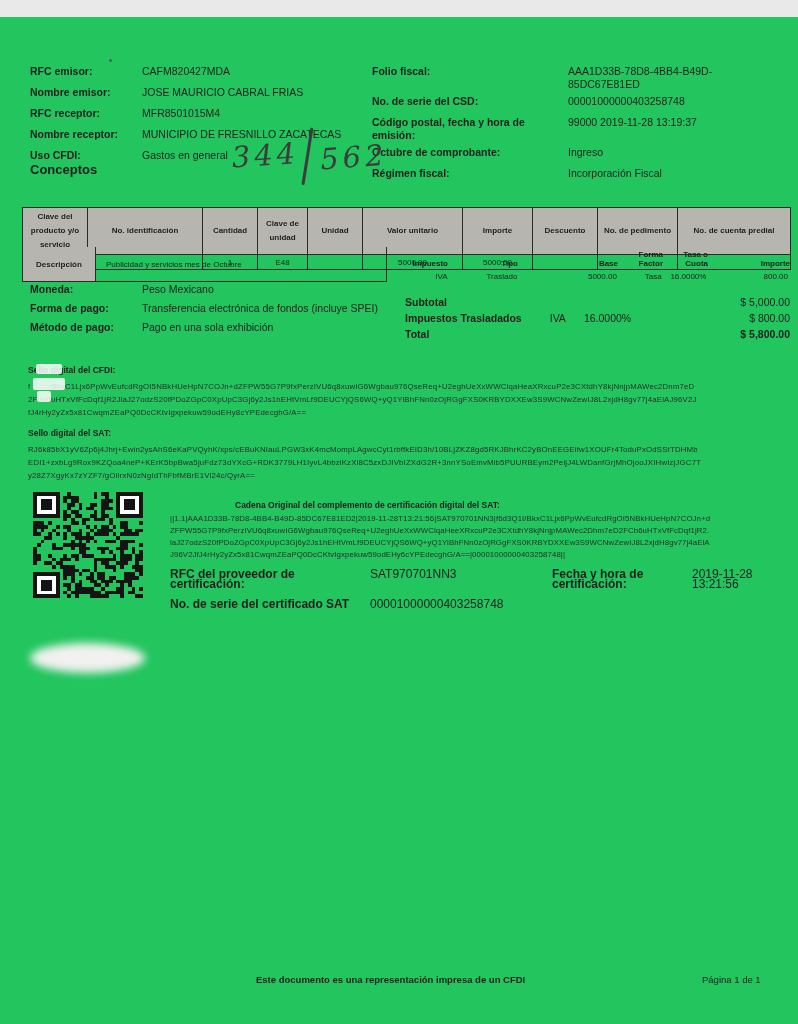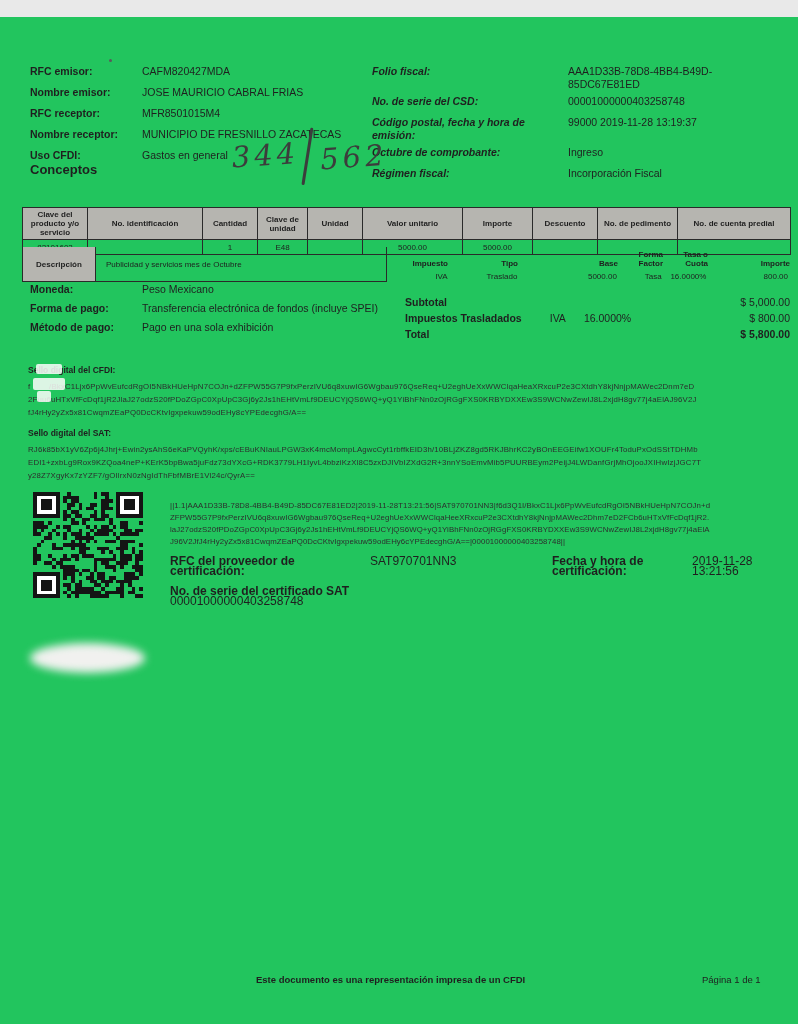--- a/index.html
+++ b/index.html
@@ -5,33 +5,33 @@
   html,body{margin:0;padding:0;background:#e9e9e9;}
   .page{
     position:relative;width:798px;height:1024px;background:#22c55e;margin:17px auto;
     font-family:"Liberation Sans","DejaVu Sans",sans-serif;color:#1f1f1f;overflow:hidden;
   }
   
   .hdr-left{position:absolute;left:30px;top:48px;width:340px;}
   .hdr-right{position:absolute;left:372px;top:48px;width:400px;}
   .info-row{display:flex;align-items:flex-start;min-height:17px;font-size:10.5px;line-height:13px;margin-bottom:4px;}
   .hdr-left .lbl{width:112px;font-weight:bold;flex:none;}
-  .hdr-right .lbl{width:196px;font-weight:bold;flex:none;font-style:italic;}
+  .hdr-right .lbl{width:196px;font-weight:bold;flex:none;}
   .info-row .val{flex:1;}
   
   .handwritten{position:absolute;left:232px;top:110px;width:160px;height:60px;
     color:#3c3c3c;transform:rotate(-4deg);font-family:"DejaVu Serif",serif;}
   .hw-num{position:absolute;font-size:29px;letter-spacing:4px;font-style:italic;}
   .hw-first{left:0;top:8px;}
   .hw-second{left:88px;top:16px;}
   .hw-slash{position:absolute;left:74px;top:0;width:2.5px;height:58px;background:#3c3c3c;transform:rotate(13deg);border-radius:2px;}
   
   .conceptos-title{position:absolute;left:30px;top:145px;margin:0;font-size:13px;font-weight:bold;}
   .ctable{position:absolute;left:22px;top:190px;width:768px;border-collapse:collapse;table-layout:fixed;}
-  .ctable th{background:#b6b5b0;font-size:8px;font-weight:bold;border:1px solid #2a2a2a;padding:2px 1px;line-height:9px;height:22px;}
+  .ctable th{background:#b6b5b0;font-size:8px;font-weight:bold;border:1px solid #2a2a2a;padding:2px 1px;line-height:14px;height:22px;}
   .ctable td{font-size:8px;text-align:center;border:1px solid #2a2a2a;padding:1px;height:12px;}
   .desc-row{position:absolute;left:22px;top:230px;width:363px;height:34px;display:flex;border:1px solid #2a2a2a;border-top:none;}
   .desc-label{width:72px;flex:none;background:#b6b5b0;border-right:1px solid #2a2a2a;font-size:8px;font-weight:bold;display:flex;align-items:center;justify-content:center;}
   .desc-value{flex:1;font-size:8px;display:flex;align-items:center;padding-left:10px;}
   .imp-table{position:absolute;left:388px;top:233px;width:402px;font-size:8px;}
   .imp-row{display:flex;align-items:flex-end;}
   .imp-head span{font-weight:bold;line-height:9px;}
   .imp-row span{text-align:right;padding-bottom:2px;}
   .imp-c1{width:60px;} .imp-c2{width:70px;} .imp-c3{width:100px;} .imp-c4{width:45px;} .imp-c5{width:45px;} .imp-c6{width:82px;}
   .imp-vals{margin-top:2px;}
@@ -56,21 +56,21 @@
   .whiteout{position:absolute;background:rgba(253,253,252,.85);border-radius:2px;}
   
   .qr{position:absolute;left:33px;top:475px;width:110px;height:106px;}
   .cert{position:absolute;left:170px;top:483px;width:622px;}
   .cert-title{font-size:8.5px;font-weight:bold;margin-left:65px;margin-bottom:3px;}
   .cert-line{font-size:7.8px;line-height:12px;letter-spacing:.1px;white-space:pre;color:#2d2d2d;}
   .cert-meta{display:flex;font-size:12px;margin-top:8px;line-height:10px;}
   .cm-lbl{font-weight:bold;width:200px;flex:none;}
   .cm-val{width:182px;flex:none;}
   .cm-lbl2{font-weight:bold;width:140px;flex:none;}
-  .cert-meta2{margin-top:10px;flex-direction:column;}
+  .cert-meta2{margin-top:10px;}
   
   .scan-dot{position:absolute;left:109px;top:42px;width:3px;height:3px;background:#5a5a5a;border-radius:50%;}
   .smudge{position:absolute;left:30px;top:626px;width:115px;height:30px;background:#f1f1ef;border-radius:50%;filter:blur(4px);}
   
   .footer-note{position:absolute;left:256px;top:957px;font-size:9.5px;font-weight:bold;}
   .page-number{position:absolute;left:702px;top:957px;font-size:9.5px;}
 </style>
 </head>
 <body>
 
@@ -566,20 +566,21 @@
         <rect x="2" y="2" width="3" height="3" fill="#141414"></rect>
         <rect x="22" y="0" width="7" height="7" fill="#141414"></rect>
         <rect x="23" y="1" width="5" height="5" fill="#fff"></rect>
         <rect x="24" y="2" width="3" height="3" fill="#141414"></rect>
         <rect x="0" y="22" width="7" height="7" fill="#141414"></rect>
         <rect x="1" y="23" width="5" height="5" fill="#fff"></rect>
         <rect x="2" y="24" width="3" height="3" fill="#141414"></rect>
       </svg></div>
 
   <section class="cert">
+    <div class="cert-title">Cadena Original del complemento de certificación digital del SAT:</div>
     <div class="cert-line">||1.1|AAA1D33B-78D8-4BB4-B49D-85DC67E81ED2|2019-11-28T13:21:56|SAT970701NN3|f6d3Q1I/BkxC1Ljx6PpWvEufcdRgOI5NBkHUeHpN7COJn+d</div>
     <div class="cert-line">ZFPW55G7P9fxPerzIVU6q8xuwIG6Wgbau976QseReq+U2eghUeXxWWClqaHeeXRxcuP2e3CXtdhY8kjNnjpMAWec2Dhm7eD2FCb6uHTxVfFcDqf1jR2.</div>
     <div class="cert-line">laJ27odzS20fPDoZGpC0XpUpC3Gj6y2Js1hEHtVmLf9DEUCYjQS6WQ+yQ1YiBhFNn0zOjRGgFXS0KRBYDXXEw3S9WCNwZewIJ8L2xjdH8gv77j4aElA</div>
     <div class="cert-line">J96V2JfJ4rHy2yZx5x81CwqmZEaPQ0DcCKtvIgxpekuw59odEHy6cYPEdecghG/A==|00001000000403258748||</div>
     <div class="cert-meta">
       <span class="cm-lbl">RFC del proveedor de certificación:</span>
       <span class="cm-val">SAT970701NN3</span>
       <span class="cm-lbl2">Fecha y hora de certificación:</span>
       <span class="cm-val2">2019-11-28 13:21:56</span>
     </div>

